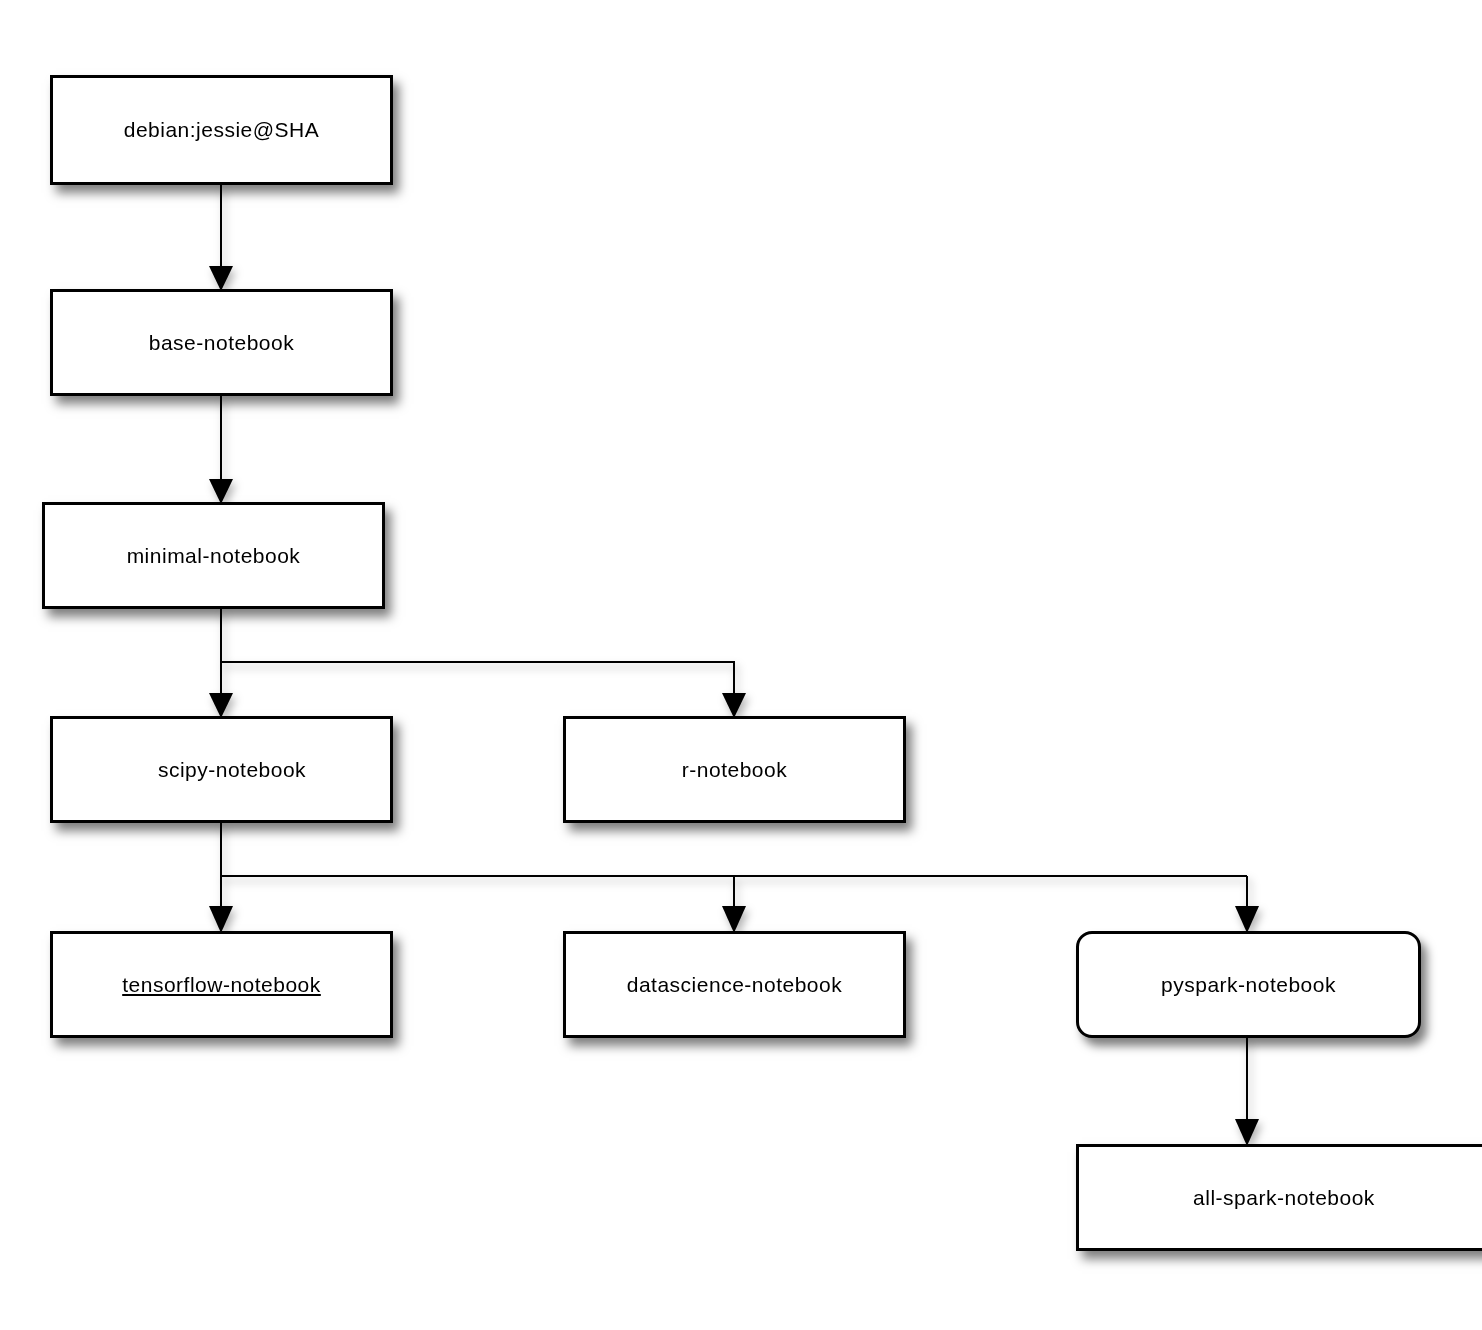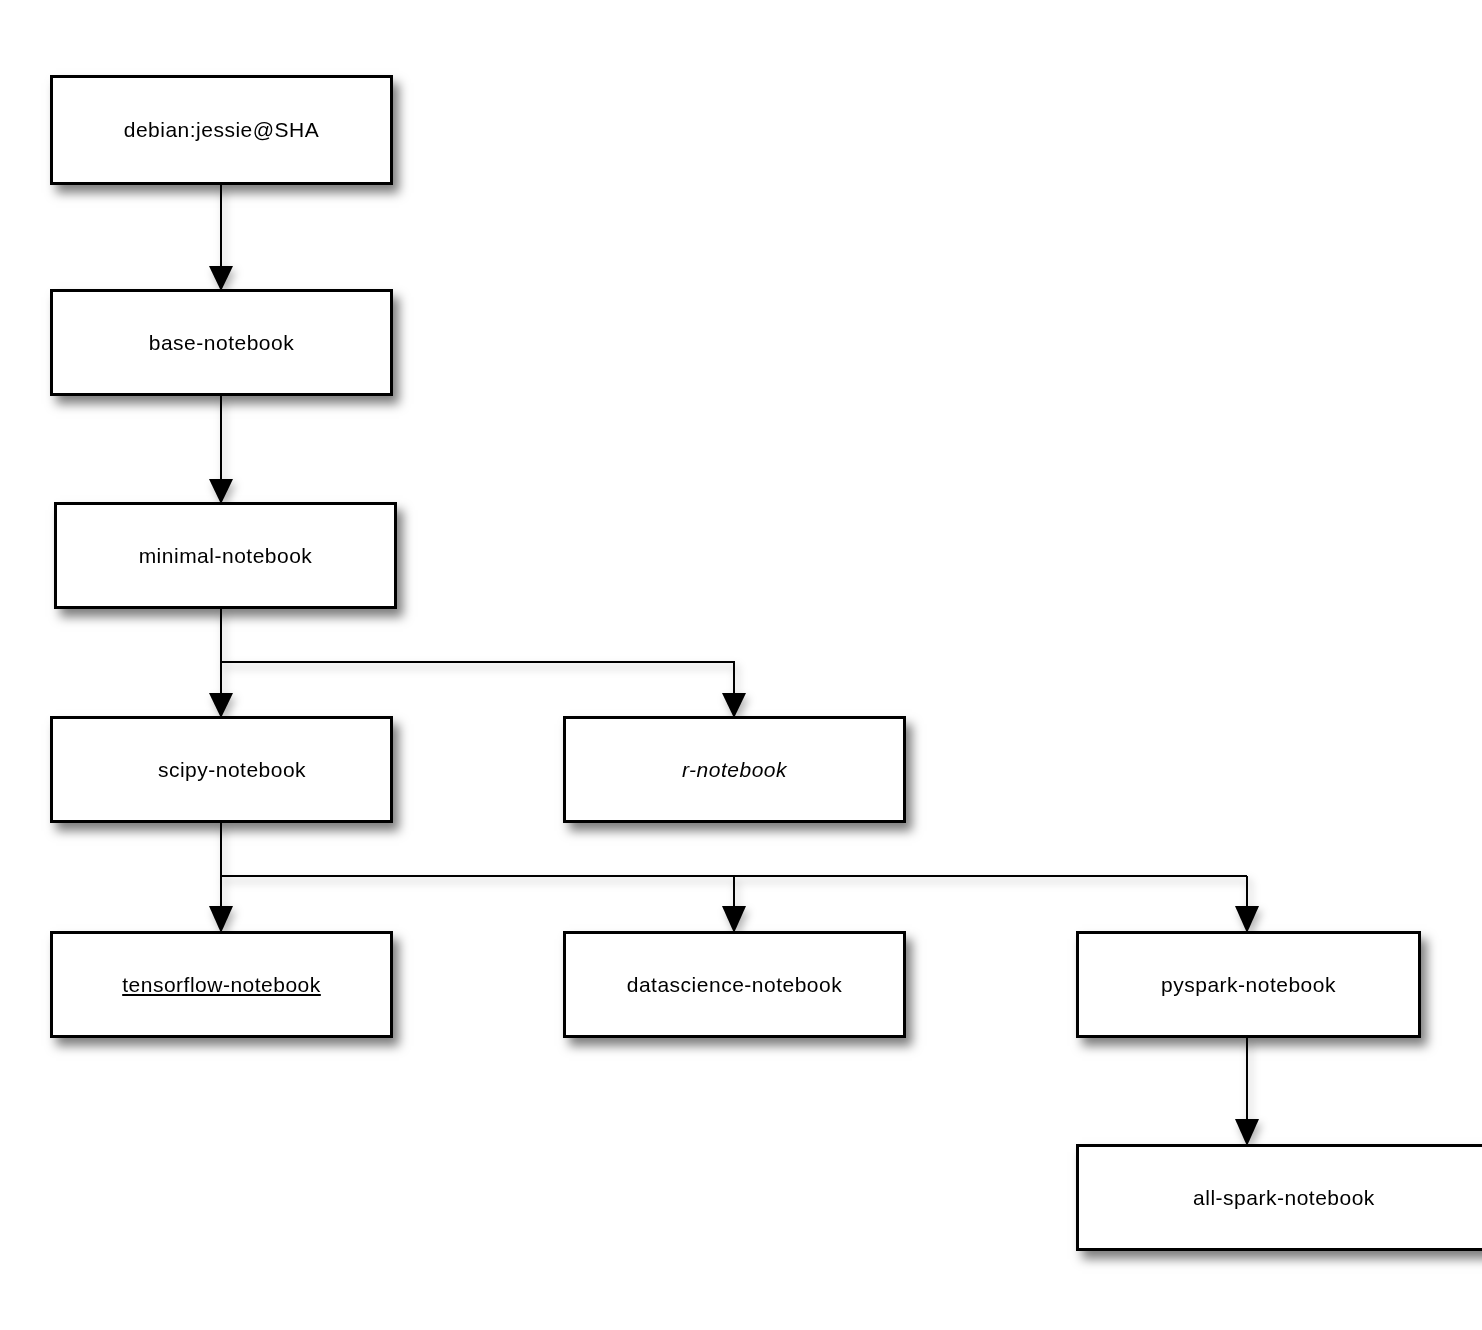--- a/index.html
+++ b/index.html
@@ -37,26 +37,26 @@
   }
   .node .label {
     font-size: 21px;
     letter-spacing: 0.5px;
     color: #000000;
     white-space: nowrap;
   }
   
   #node-0 { left: 50px;   top: 75px;  height: 110px; }
   #node-1 { left: 50px;   top: 289px; }
-  #node-2 { left: 54px;   top: 502px; }
+  #node-2 { left: 42px;   top: 502px; }
   #node-3 { left: 50px;   top: 716px; padding-left: 21px; }
-  #node-4 { left: 563px;  top: 716px; font-style: italic; }
+  #node-4 { left: 563px;  top: 716px; }
   #node-5 { left: 50px;   top: 931px; text-decoration: underline; }
   #node-6 { left: 563px;  top: 931px; }
-  #node-7 { left: 1076px; top: 931px; width: 345px; }
+  #node-7 { left: 1076px; top: 931px; width: 345px; border-radius: 16px; }
   #node-8 { left: 1076px; top: 1144px; width: 416px; }
 </style>
 </head>
 <body>
 
 <div class="canvas">
 
   <svg class="edges" width="1482" height="1330" viewBox="0 0 1482 1330" xmlns="http://www.w3.org/2000/svg" aria-hidden="true">
 
     <g stroke="#000000" stroke-width="2" fill="none">

